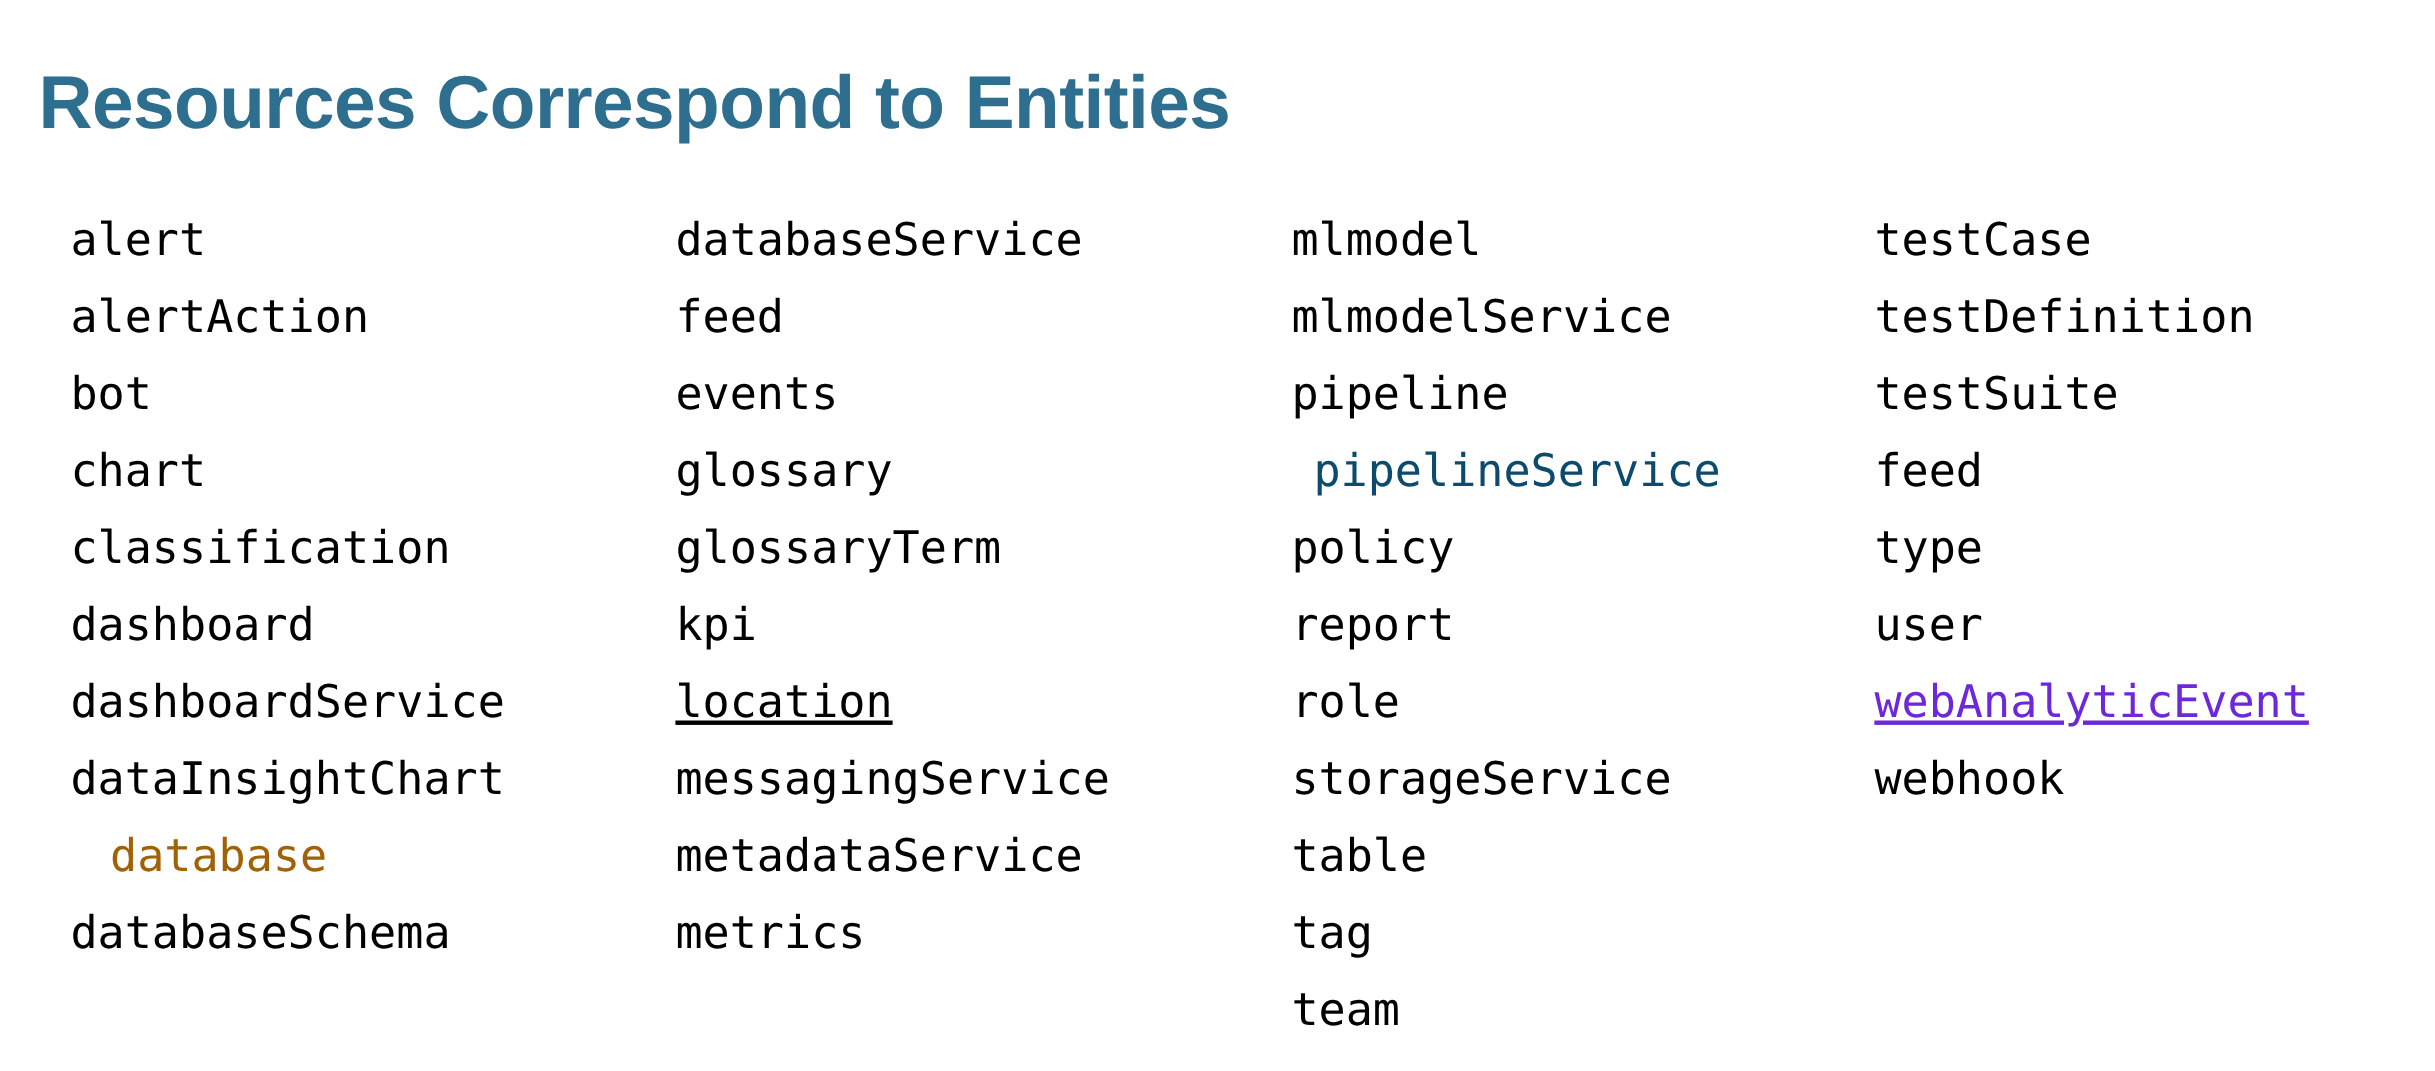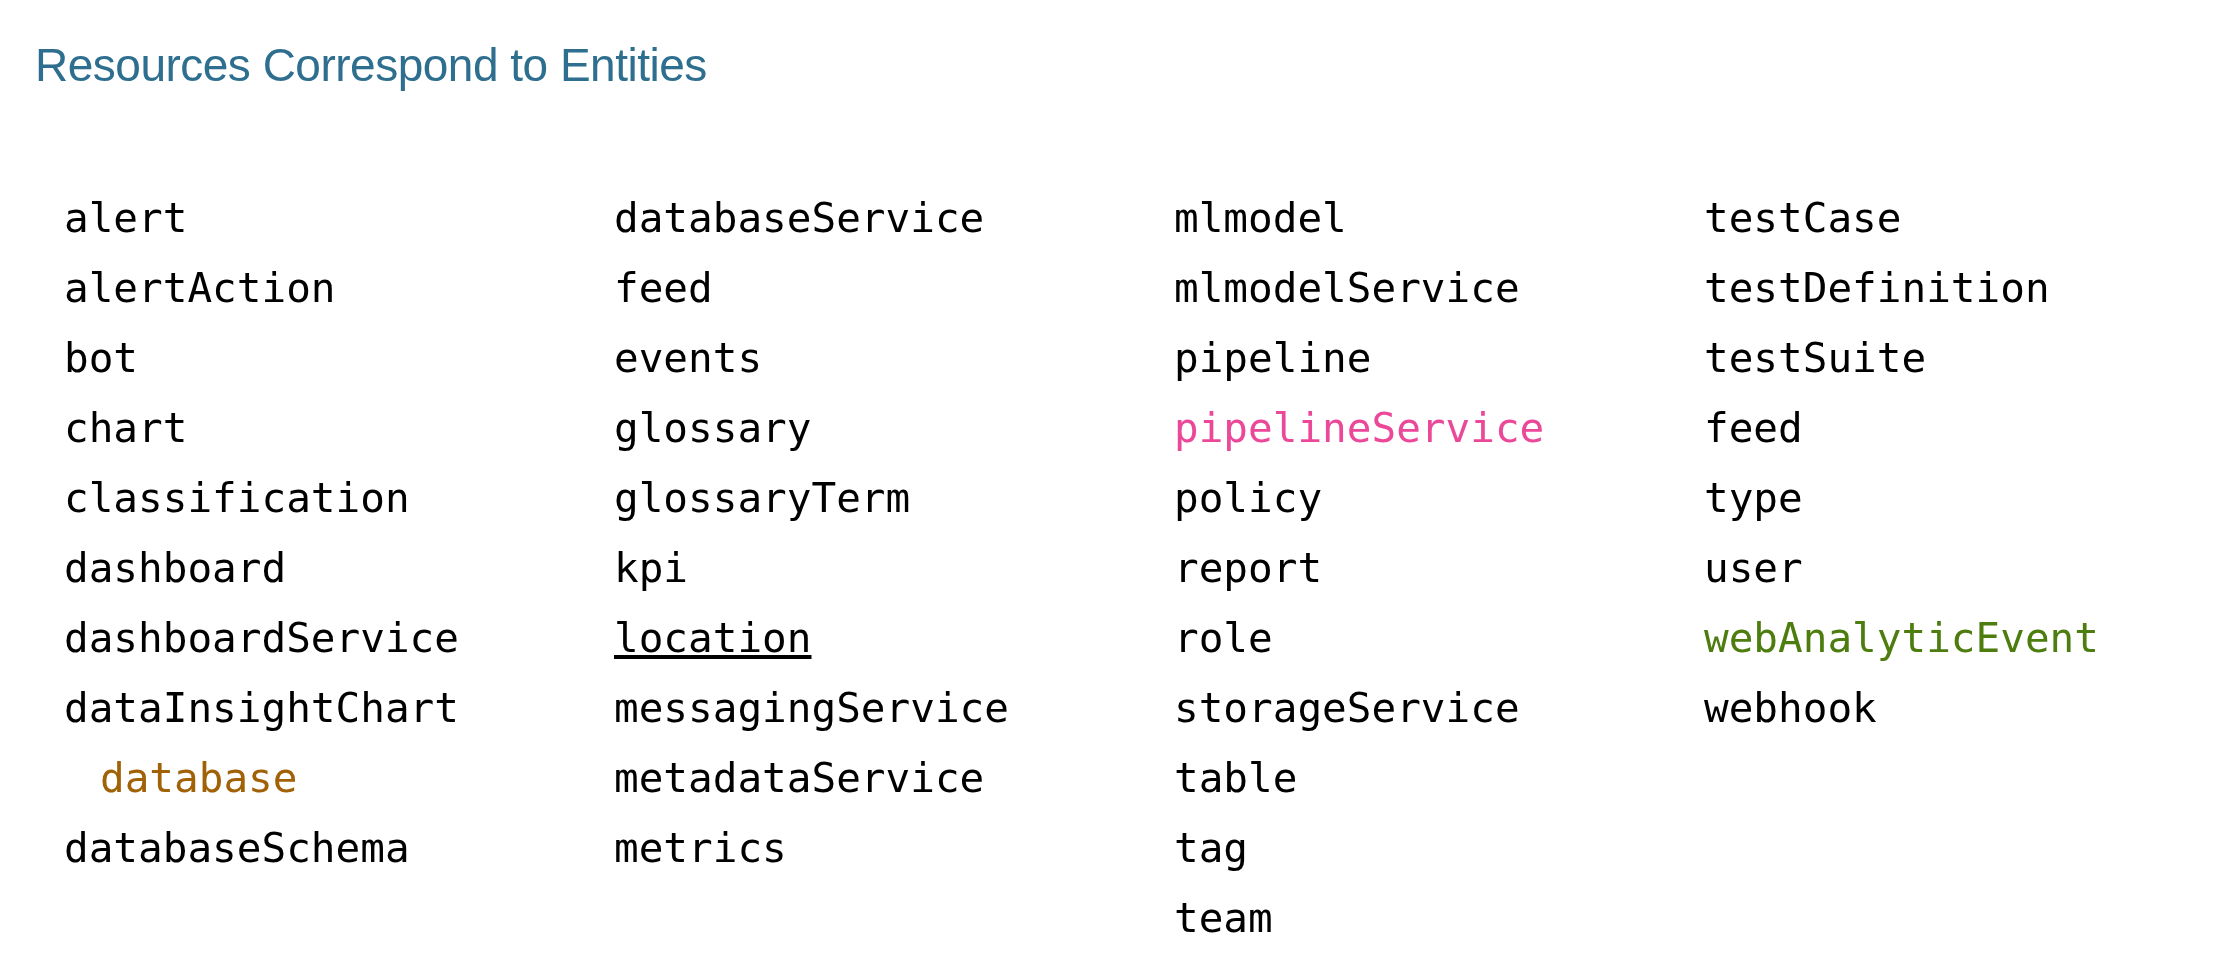--- a/index.html
+++ b/index.html
@@ -18,22 +18,22 @@
     position: relative;
     width: 2214px;
     height: 974px;
     background: #ffffff;
   }
   .slide-title {
     position: absolute;
     left: 35px;
     top: 8px;
     font-family: "Liberation Sans", sans-serif;
-    font-size: 46px;
-    font-weight: 400;
+    font-size: 68px;
+    font-weight: 700;
     line-height: 1.15;
     letter-spacing: -0.5px;
     color: #2E6E8E;
     white-space: nowrap;
   }
   .columns {
     position: absolute;
     left: 0;
     top: 183px;
     width: 1827px;
@@ -88,34 +88,34 @@
         <div class="entity-item" style="color: rgb(0, 0, 0);">kpi</div>
         <div class="entity-item" style="color: rgb(0, 0, 0); text-decoration: underline;">location</div>
         <div class="entity-item" style="color: rgb(0, 0, 0);">messagingService</div>
         <div class="entity-item" style="color: rgb(0, 0, 0);">metadataService</div>
         <div class="entity-item" style="color: rgb(0, 0, 0);">metrics</div>
       </div>
     <div class="entity-column col-2">
         <div class="entity-item" style="color: rgb(0, 0, 0);">mlmodel</div>
         <div class="entity-item" style="color: rgb(0, 0, 0);">mlmodelService</div>
         <div class="entity-item" style="color: rgb(0, 0, 0);">pipeline</div>
-        <div class="entity-item" style="color: #ec4899;">pipelineService</div>
+        <div class="entity-item" style="color: #0c4a6e; margin-left: 20px;">pipelineService</div>
         <div class="entity-item" style="color: rgb(0, 0, 0);">policy</div>
         <div class="entity-item" style="color: rgb(0, 0, 0);">report</div>
         <div class="entity-item" style="color: rgb(0, 0, 0);">role</div>
         <div class="entity-item" style="color: rgb(0, 0, 0);">storageService</div>
         <div class="entity-item" style="color: rgb(0, 0, 0);">table</div>
         <div class="entity-item" style="color: rgb(0, 0, 0);">tag</div>
         <div class="entity-item" style="color: rgb(0, 0, 0);">team</div>
       </div>
     <div class="entity-column col-3">
         <div class="entity-item" style="color: rgb(0, 0, 0);">testCase</div>
         <div class="entity-item" style="color: rgb(0, 0, 0);">testDefinition</div>
         <div class="entity-item" style="color: rgb(0, 0, 0);">testSuite</div>
         <div class="entity-item" style="color: rgb(0, 0, 0);">feed</div>
         <div class="entity-item" style="color: rgb(0, 0, 0);">type</div>
         <div class="entity-item" style="color: rgb(0, 0, 0);">user</div>
-        <div class="entity-item" style="color: #4d7c0f;">webAnalyticEvent</div>
+        <div class="entity-item" style="color: #6d28d9; text-decoration: underline;">webAnalyticEvent</div>
         <div class="entity-item" style="color: rgb(0, 0, 0);">webhook</div>
       </div>
   </div>
 
 </div>
 
 </body></html>

